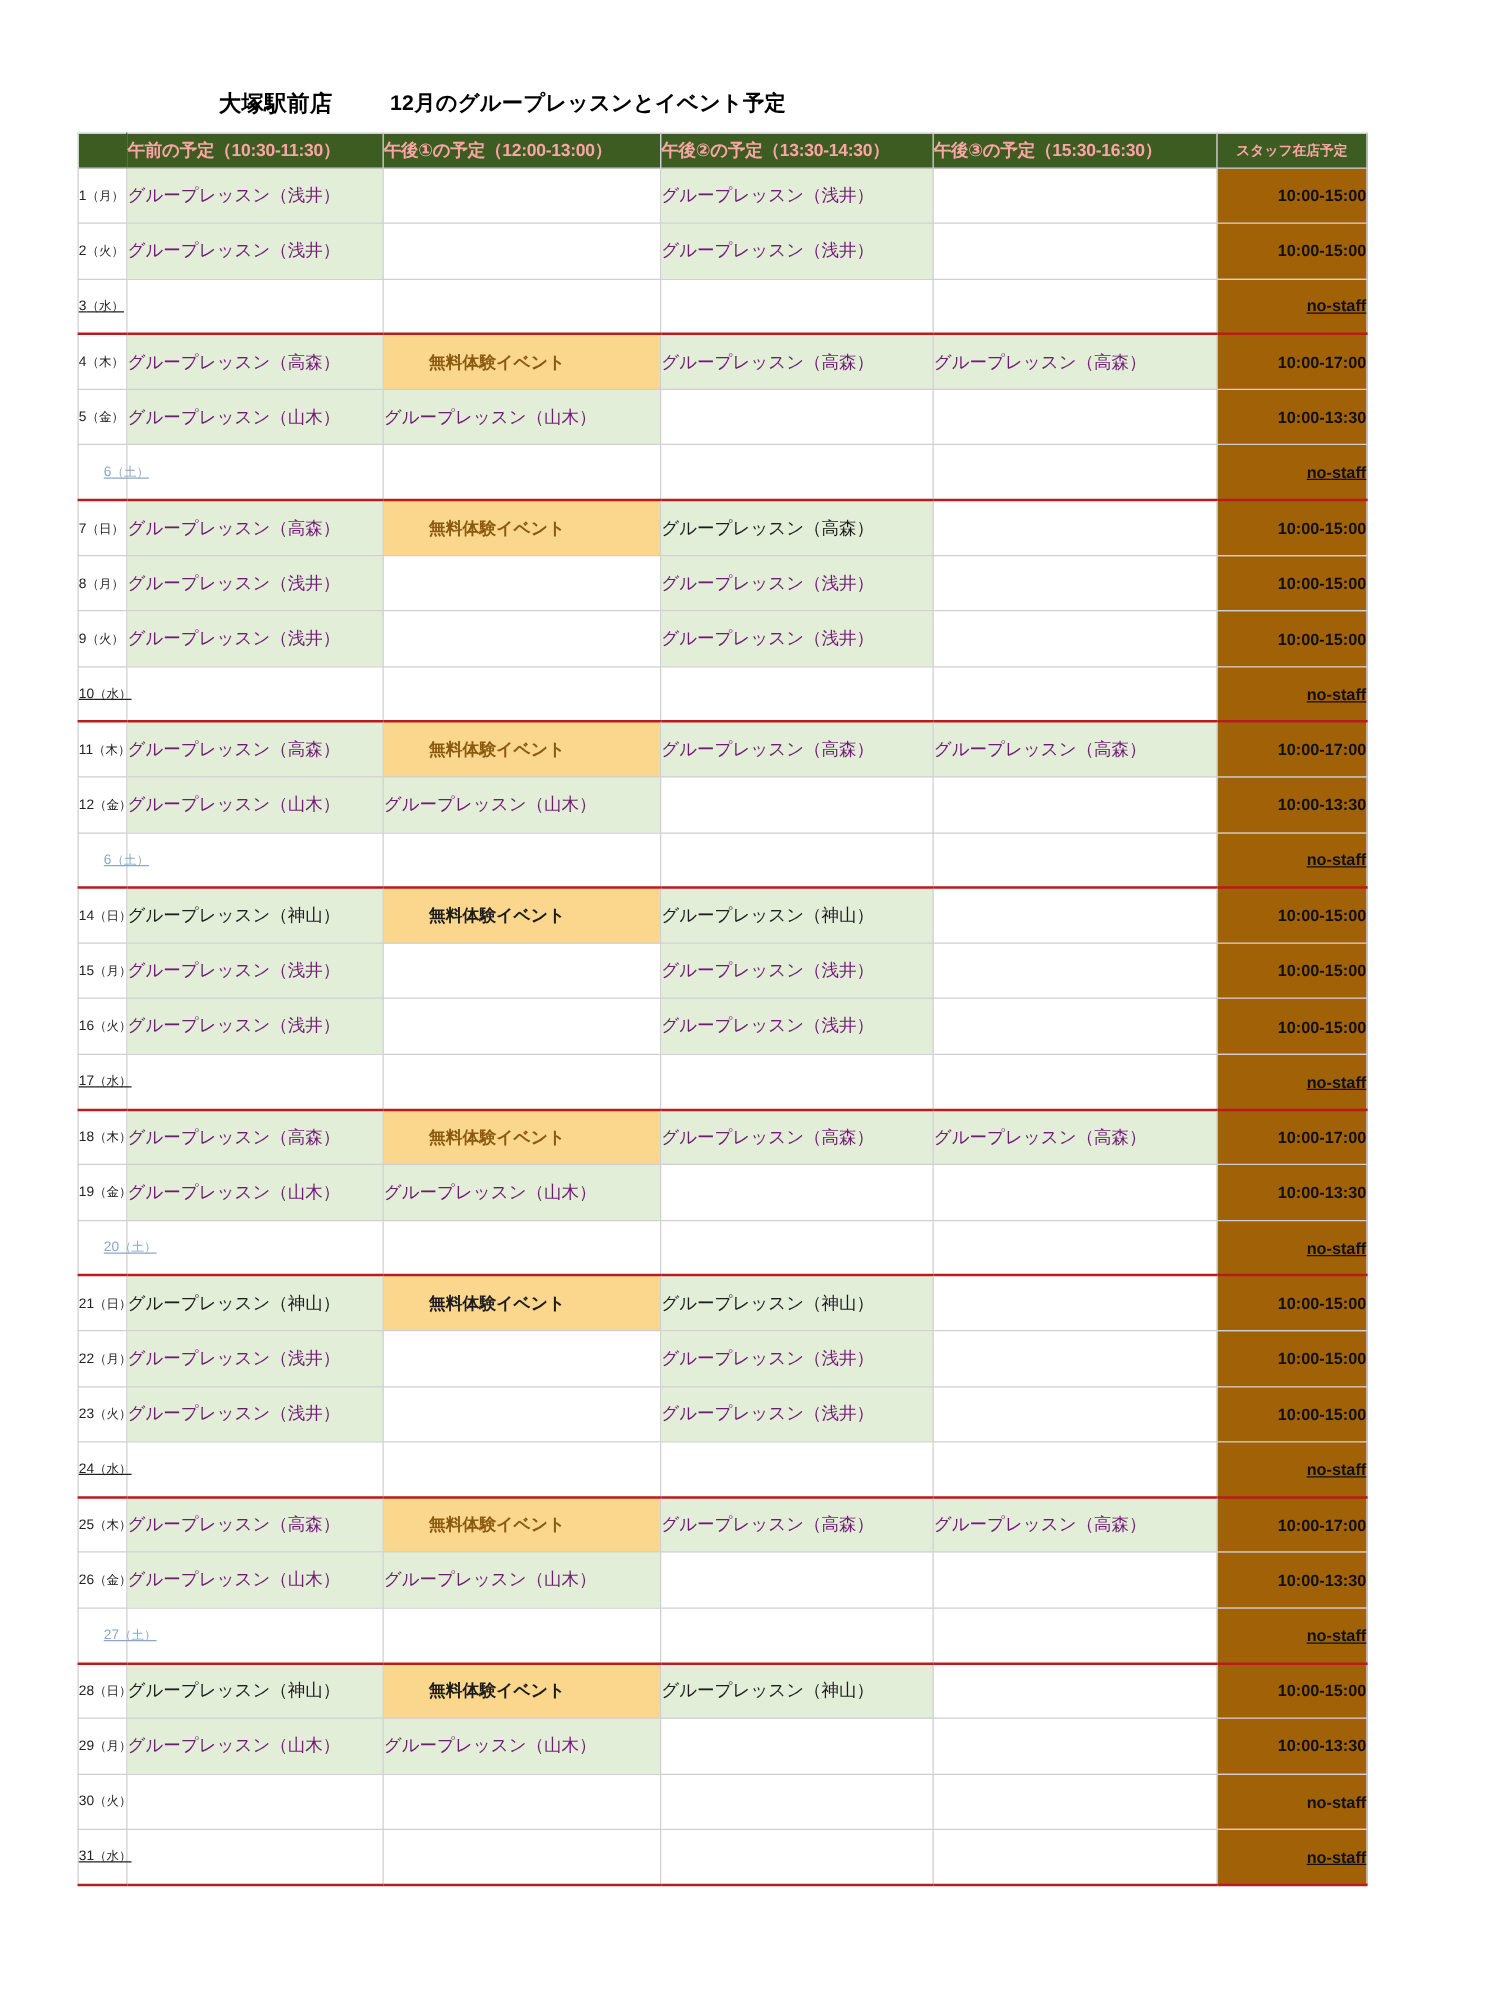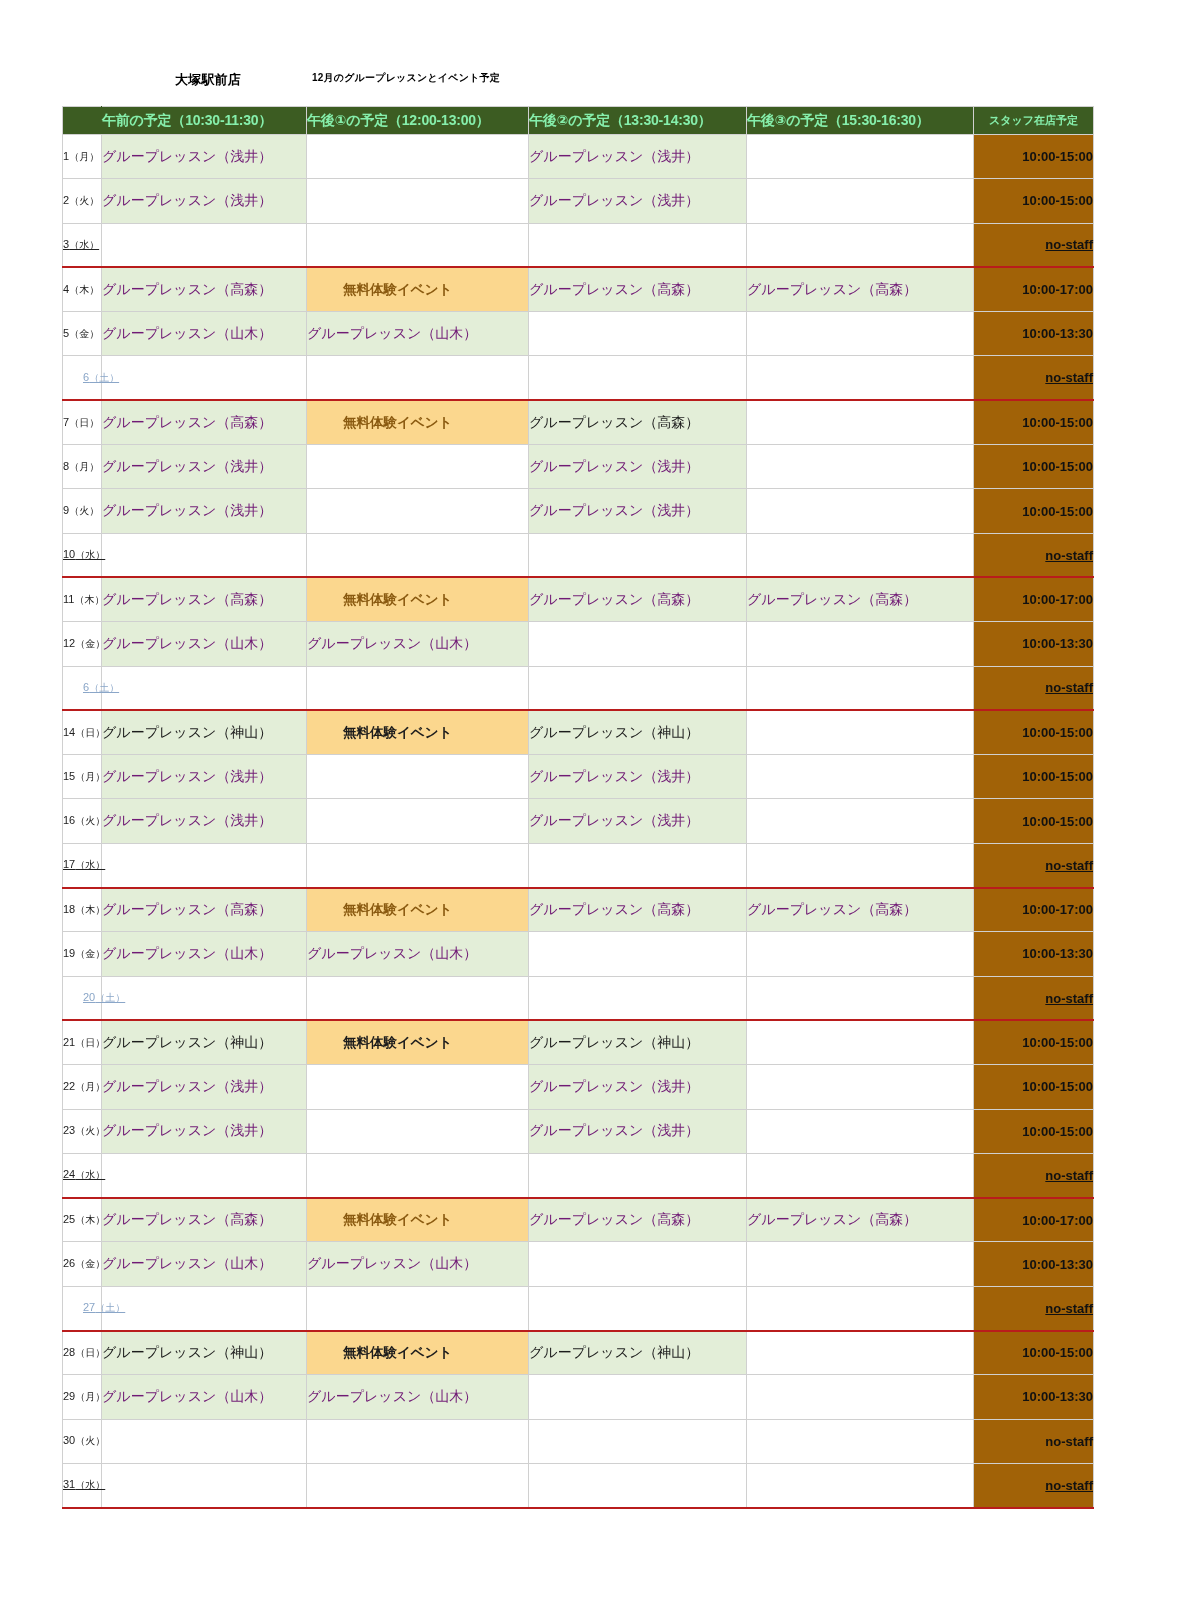--- a/index.html
+++ b/index.html
@@ -29,30 +29,30 @@
     position: absolute;
     left: 62px;
     top: 68px;
     width: 1031px;
     height: 26px;
   }
   .store-name {
     position: absolute;
     left: 113px;
     top: 3px;
-    font-size: 13px;
+    font-size: 18px;
     font-weight: bold;
     letter-spacing: 0.2px;
     white-space: nowrap;
   }
   .sheet-title {
     position: absolute;
     left: 250px;
     top: 3px;
-    font-size: 10px;
+    font-size: 17px;
     font-weight: bold;
     letter-spacing: 0.2px;
     white-space: nowrap;
   }
 
   
   table.schedule {
     position: absolute;
     left: 62px;
     top: 106px;
@@ -72,21 +72,21 @@
   table.schedule td {
     border: 1px solid #d0d0d0;
     padding: 0;
     vertical-align: middle;
     box-sizing: border-box;
   }
 
   
   thead th {
     background: #3c5c22;
-    color: #86efac;
+    color: #fca5a5;
     height: 28px;
     font-size: 14px;
     font-weight: bold;
     text-align: left;
     padding: 0 6px;
     border: 1px solid #3c5c22;
     white-space: nowrap;
     letter-spacing: -0.2px;
     margin-top: 21px;
   }

